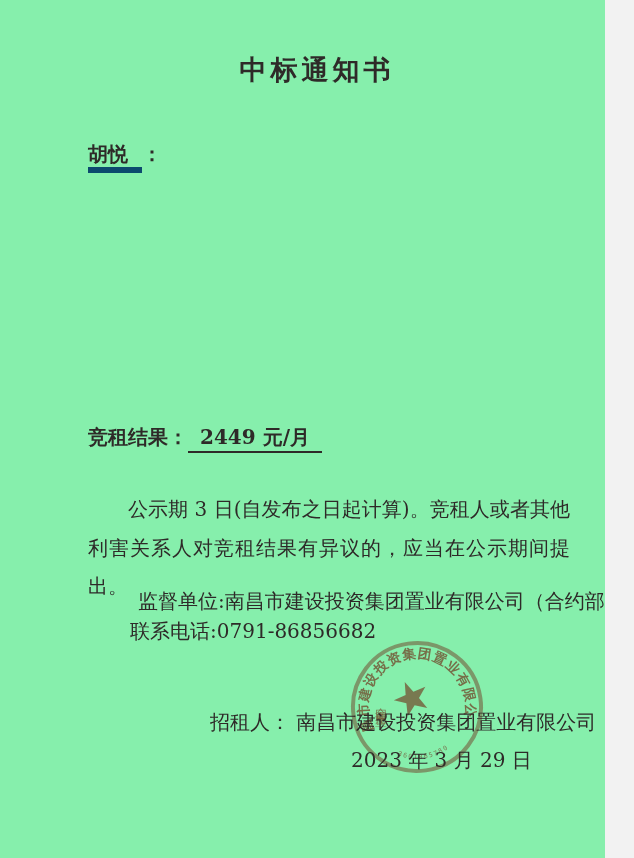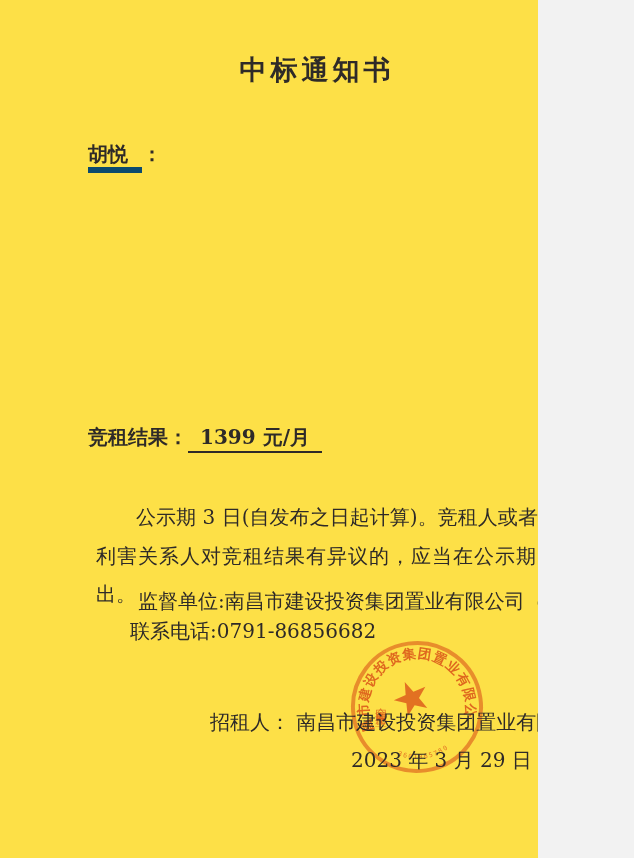--- a/index.html
+++ b/index.html
@@ -3,24 +3,25 @@
 <meta charset="utf-8">
 <style>
   html,body{margin:0;padding:0;}
   body{
     width:634px;height:858px;
     background:#f2f2f2;
     font-family:"DejaVu Serif","Liberation Serif",serif;
   }
   .page{
     position:relative;
-    width:538px;height:858px;
-    background:#fde047;
+    width:597px;height:858px;
+    background:#86efac;
     color:#2e2a28;
     overflow:hidden;
+    padding-left:8px;
   }
   .title{
     position:absolute;top:52px;left:0;width:634px;
     margin:0;text-align:center;
     font-size:27px;font-weight:700;letter-spacing:4px;
   }
   .salutation{
     position:absolute;top:141px;left:88px;
     font-size:20px;font-weight:700;
   }
@@ -42,21 +43,21 @@
     font-size:20px;
   }
   .result-label{font-weight:700;}
   .result-value{
     font-weight:700;
     border-bottom:2px solid #2e2a28;
     padding:0 12px 2px 12px;
   }
   .notice{
     position:absolute;top:490px;left:88px;width:482px;
-    margin:8px;font-size:20px;line-height:38.5px;
+    margin:0;font-size:20px;line-height:38.5px;
     text-align:justify;text-indent:2em;
   }
   .supervisor{
     position:absolute;top:566px;left:122px;margin:16px;
     font-size:20px;line-height:38.5px;white-space:nowrap;
   }
   .contact{
     position:absolute;top:604px;left:122px;margin:8px;
     font-size:20px;line-height:38.5px;
   }
@@ -103,21 +104,21 @@
 <div class="page">
 
   <h1 class="title">中标通知书</h1>
 
   <div class="salutation">
     <span class="name">胡悦</span><span>：</span>
   </div>
 
 
   <p class="result">
-    <span class="result-label">竞租结果：</span><span class="result-value">1399 元/月</span>
+    <span class="result-label">竞租结果：</span><span class="result-value">2449 元/月</span>
   </p>
 
   <p class="notice">公示期 3 日(自发布之日起计算)。竞租人或者其他利害关系人对竞租结果有异议的，应当在公示期间提出。</p>
 
   <p class="supervisor">监督单位:南昌市建设投资集团置业有限公司（合约部）</p>
 
   <p class="contact">联系电话:0791-86856682</p>
 
   <div class="seal">
     <svg width="142" height="142" viewBox="0 0 142 142">

